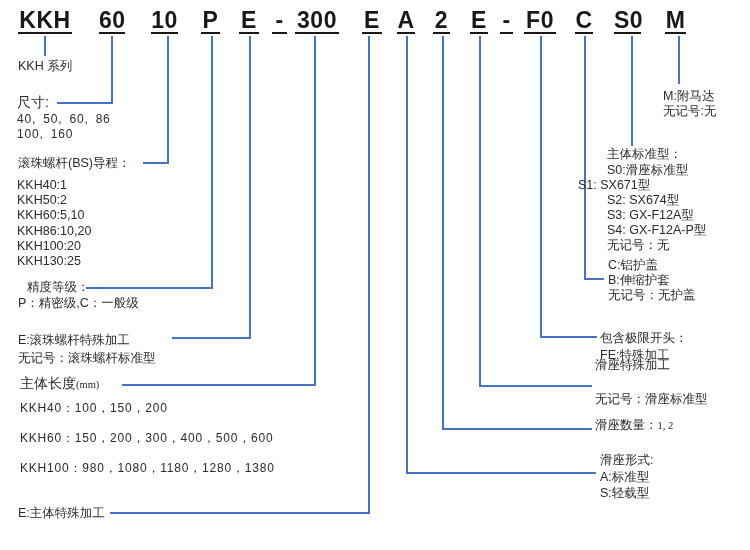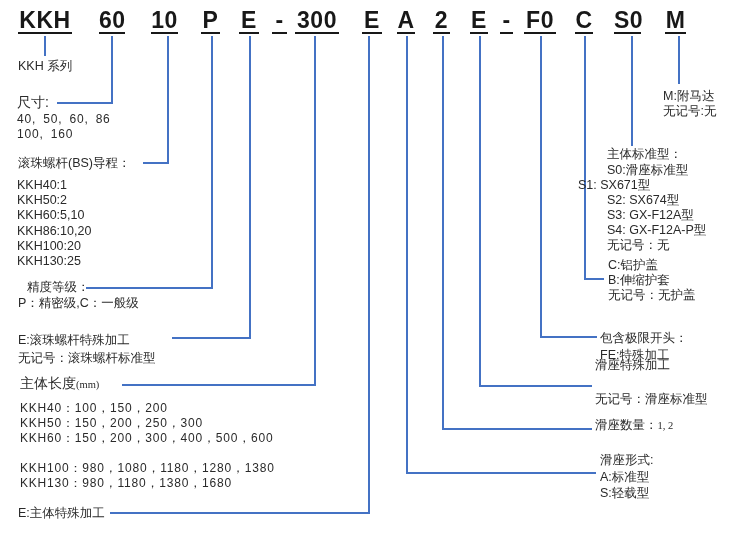--- a/index.html
+++ b/index.html
@@ -130,24 +130,22 @@
   <div class="lbl" id="t-lead-r5">KKH130:25</div>
 
   <div class="lbl" id="t-acc-label">精度等级：</div>
   <div class="lbl" id="t-acc-r0">P：精密级,C：一般级</div>
 
   <div class="lbl" id="t-ss-r1">无记号：滚珠螺杆标准型</div>
   <div class="lbl" id="t-ss-r0">E:滚珠螺杆特殊加工</div>
 
   <div class="lbl big" id="t-bl-label"><span>主体长度</span><span class="unit">(mm)</span></div>
   <div class="lbl nums" id="t-bl-r0">KKH40：100，150，200</div>
-  <div class="lbl nums" id="t-bl-r1">KKH50：150，200，250，300</div>
   <div class="lbl nums" id="t-bl-r2">KKH60：150，200，300，400，500，600</div>
   <div class="lbl nums" id="t-bl-r4">KKH100：980，1080，1180，1280，1380</div>
-  <div class="lbl nums" id="t-bl-r5">KKH130：980，1180，1380，1680</div>
 
   <div class="lbl" id="t-bs-r0">E:主体特殊加工</div>
 
   <div class="lbl" id="t-motor-r0">M:附马达</div>
   <div class="lbl" id="t-motor-r1">无记号:无</div>
 
   <div class="lbl" id="t-limit-label">主体标准型：</div>
   <div class="lbl" id="t-limit-r0">S0:滑座标准型</div>
   <div class="lbl" id="t-limit-r1">S1: SX671型</div>
   <div class="lbl" id="t-limit-r2">S2: SX674型</div>

